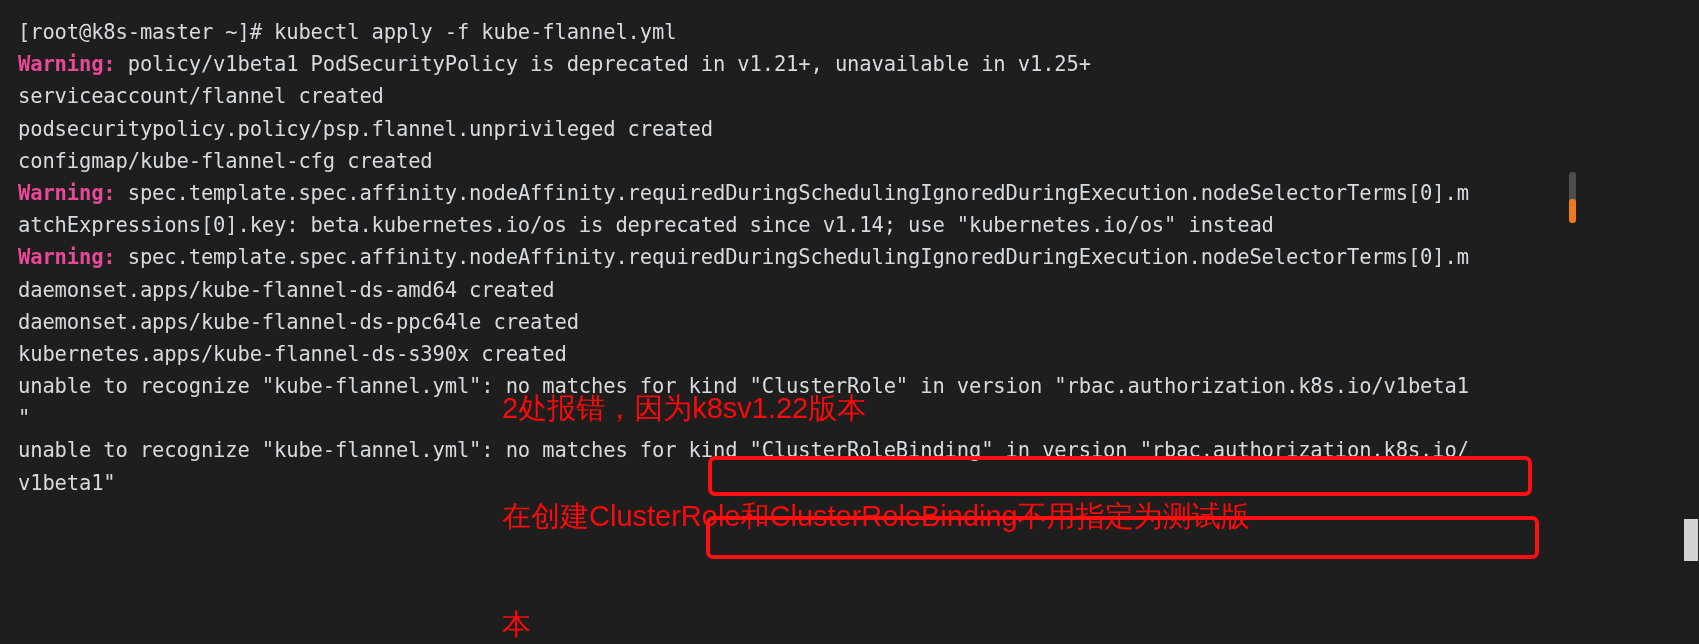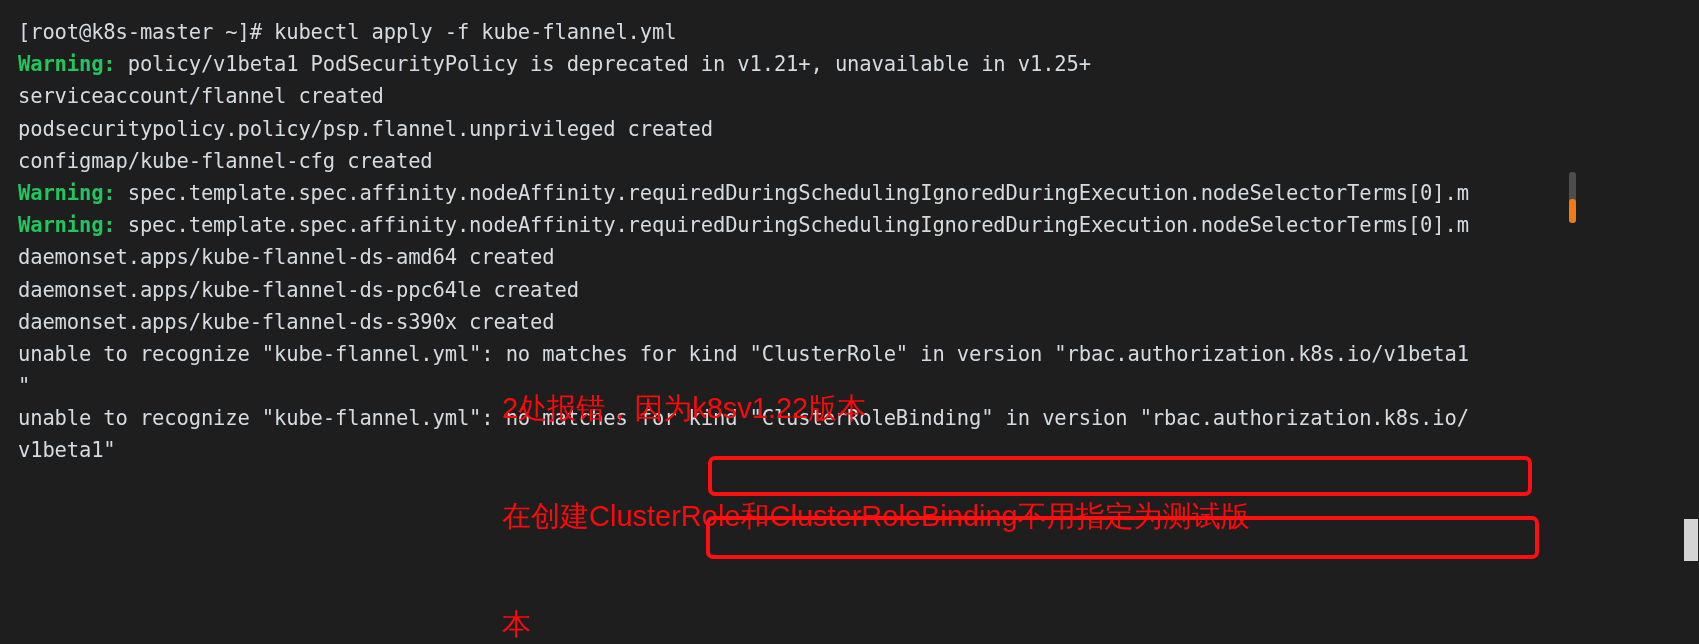--- a/index.html
+++ b/index.html
@@ -37,21 +37,21 @@
   .line {
     height: 32.2px;
     line-height: 32.2px;
     font-family: "DejaVu Sans Mono", monospace;
     font-size: 20.5px;
     letter-spacing: -0.15px;
     color: #d6dbe0;
     white-space: pre;
   }
   .warn-tag {
-    color: #22c55e;
+    color: #ec4899;
     font-weight: bold;
   }
 
   
   #annotation {
     position: absolute;
     left: 502px;
     top: 318px;
     width: 1060px;
     color: #fa0a0a;
@@ -136,24 +136,25 @@
 
 <div id="screen">
 
   <div id="terminal">
     <div class="line"><span>[root@k8s-master ~]# kubectl apply -f kube-flannel.yml</span></div>
     <div class="line"><span class="warn-tag">Warning:</span><span> policy/v1beta1 PodSecurityPolicy is deprecated in v1.21+, unavailable in v1.25+</span></div>
     <div class="line"><span>serviceaccount/flannel created</span></div>
     <div class="line"><span>podsecuritypolicy.policy/psp.flannel.unprivileged created</span></div>
     <div class="line"><span>configmap/kube-flannel-cfg created</span></div>
     <div class="line"><span class="warn-tag">Warning:</span><span> spec.template.spec.affinity.nodeAffinity.requiredDuringSchedulingIgnoredDuringExecution.nodeSelectorTerms[0].m</span></div>
+    <div class="line"><span>atchExpressions[0].key: beta.kubernetes.io/os is deprecated since v1.14; use "kubernetes.io/os" instead</span></div>
     <div class="line"><span class="warn-tag">Warning:</span><span> spec.template.spec.affinity.nodeAffinity.requiredDuringSchedulingIgnoredDuringExecution.nodeSelectorTerms[0].m</span></div>
     <div class="line"><span>daemonset.apps/kube-flannel-ds-amd64 created</span></div>
     <div class="line"><span>daemonset.apps/kube-flannel-ds-ppc64le created</span></div>
-    <div class="line"><span>daemonset.apps/kube-flannel-ds-s390x created</span></div>
+    <div class="line"><span>kubernetes.apps/kube-flannel-ds-s390x created</span></div>
     <div class="line"><span>unable to recognize "kube-flannel.yml": no matches for kind "ClusterRole" in version "rbac.authorization.k8s.io/v1beta1</span></div>
     <div class="line"><span>"</span></div>
     <div class="line"><span>unable to recognize "kube-flannel.yml": no matches for kind "ClusterRoleBinding" in version "rbac.authorization.k8s.io/</span></div>
     <div class="line"><span>v1beta1"</span></div>
   </div>
 
   <div id="annotation">
     <div>2处报错，因为k8sv1.22版本</div>
     <div>在创建ClusterRole和ClusterRoleBinding不用指定为测试版</div>
     <div>本</div>

